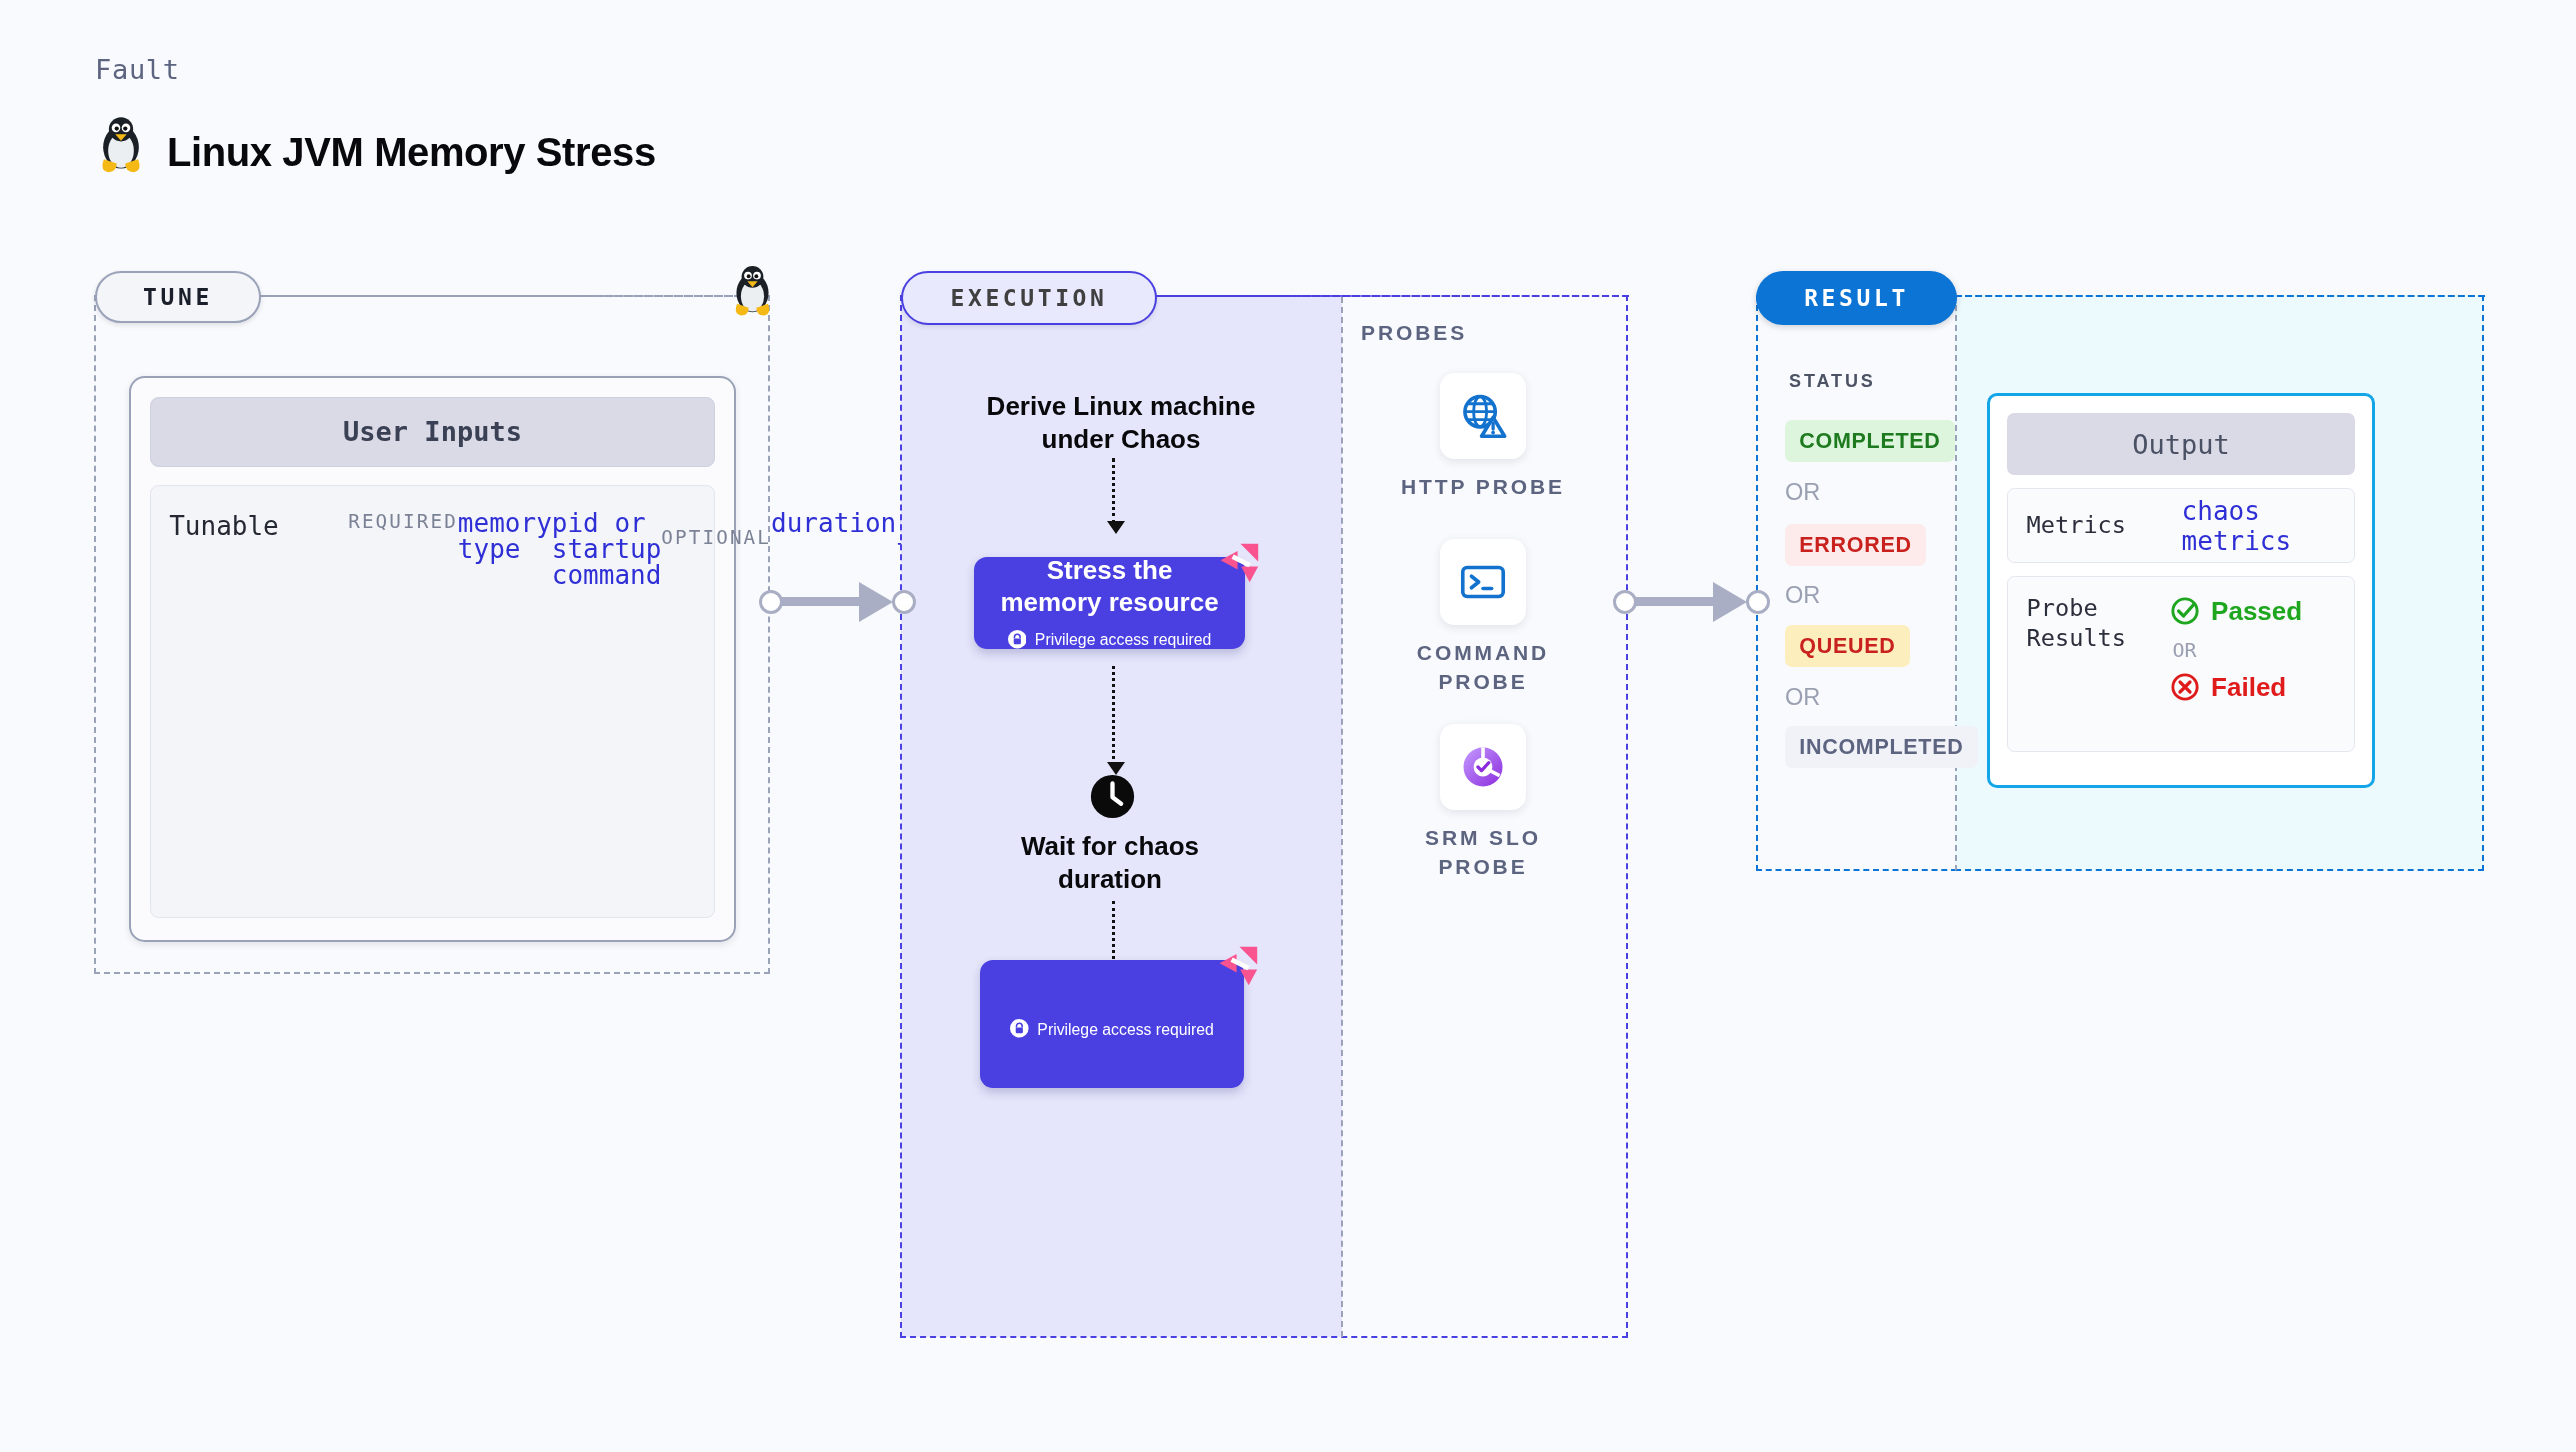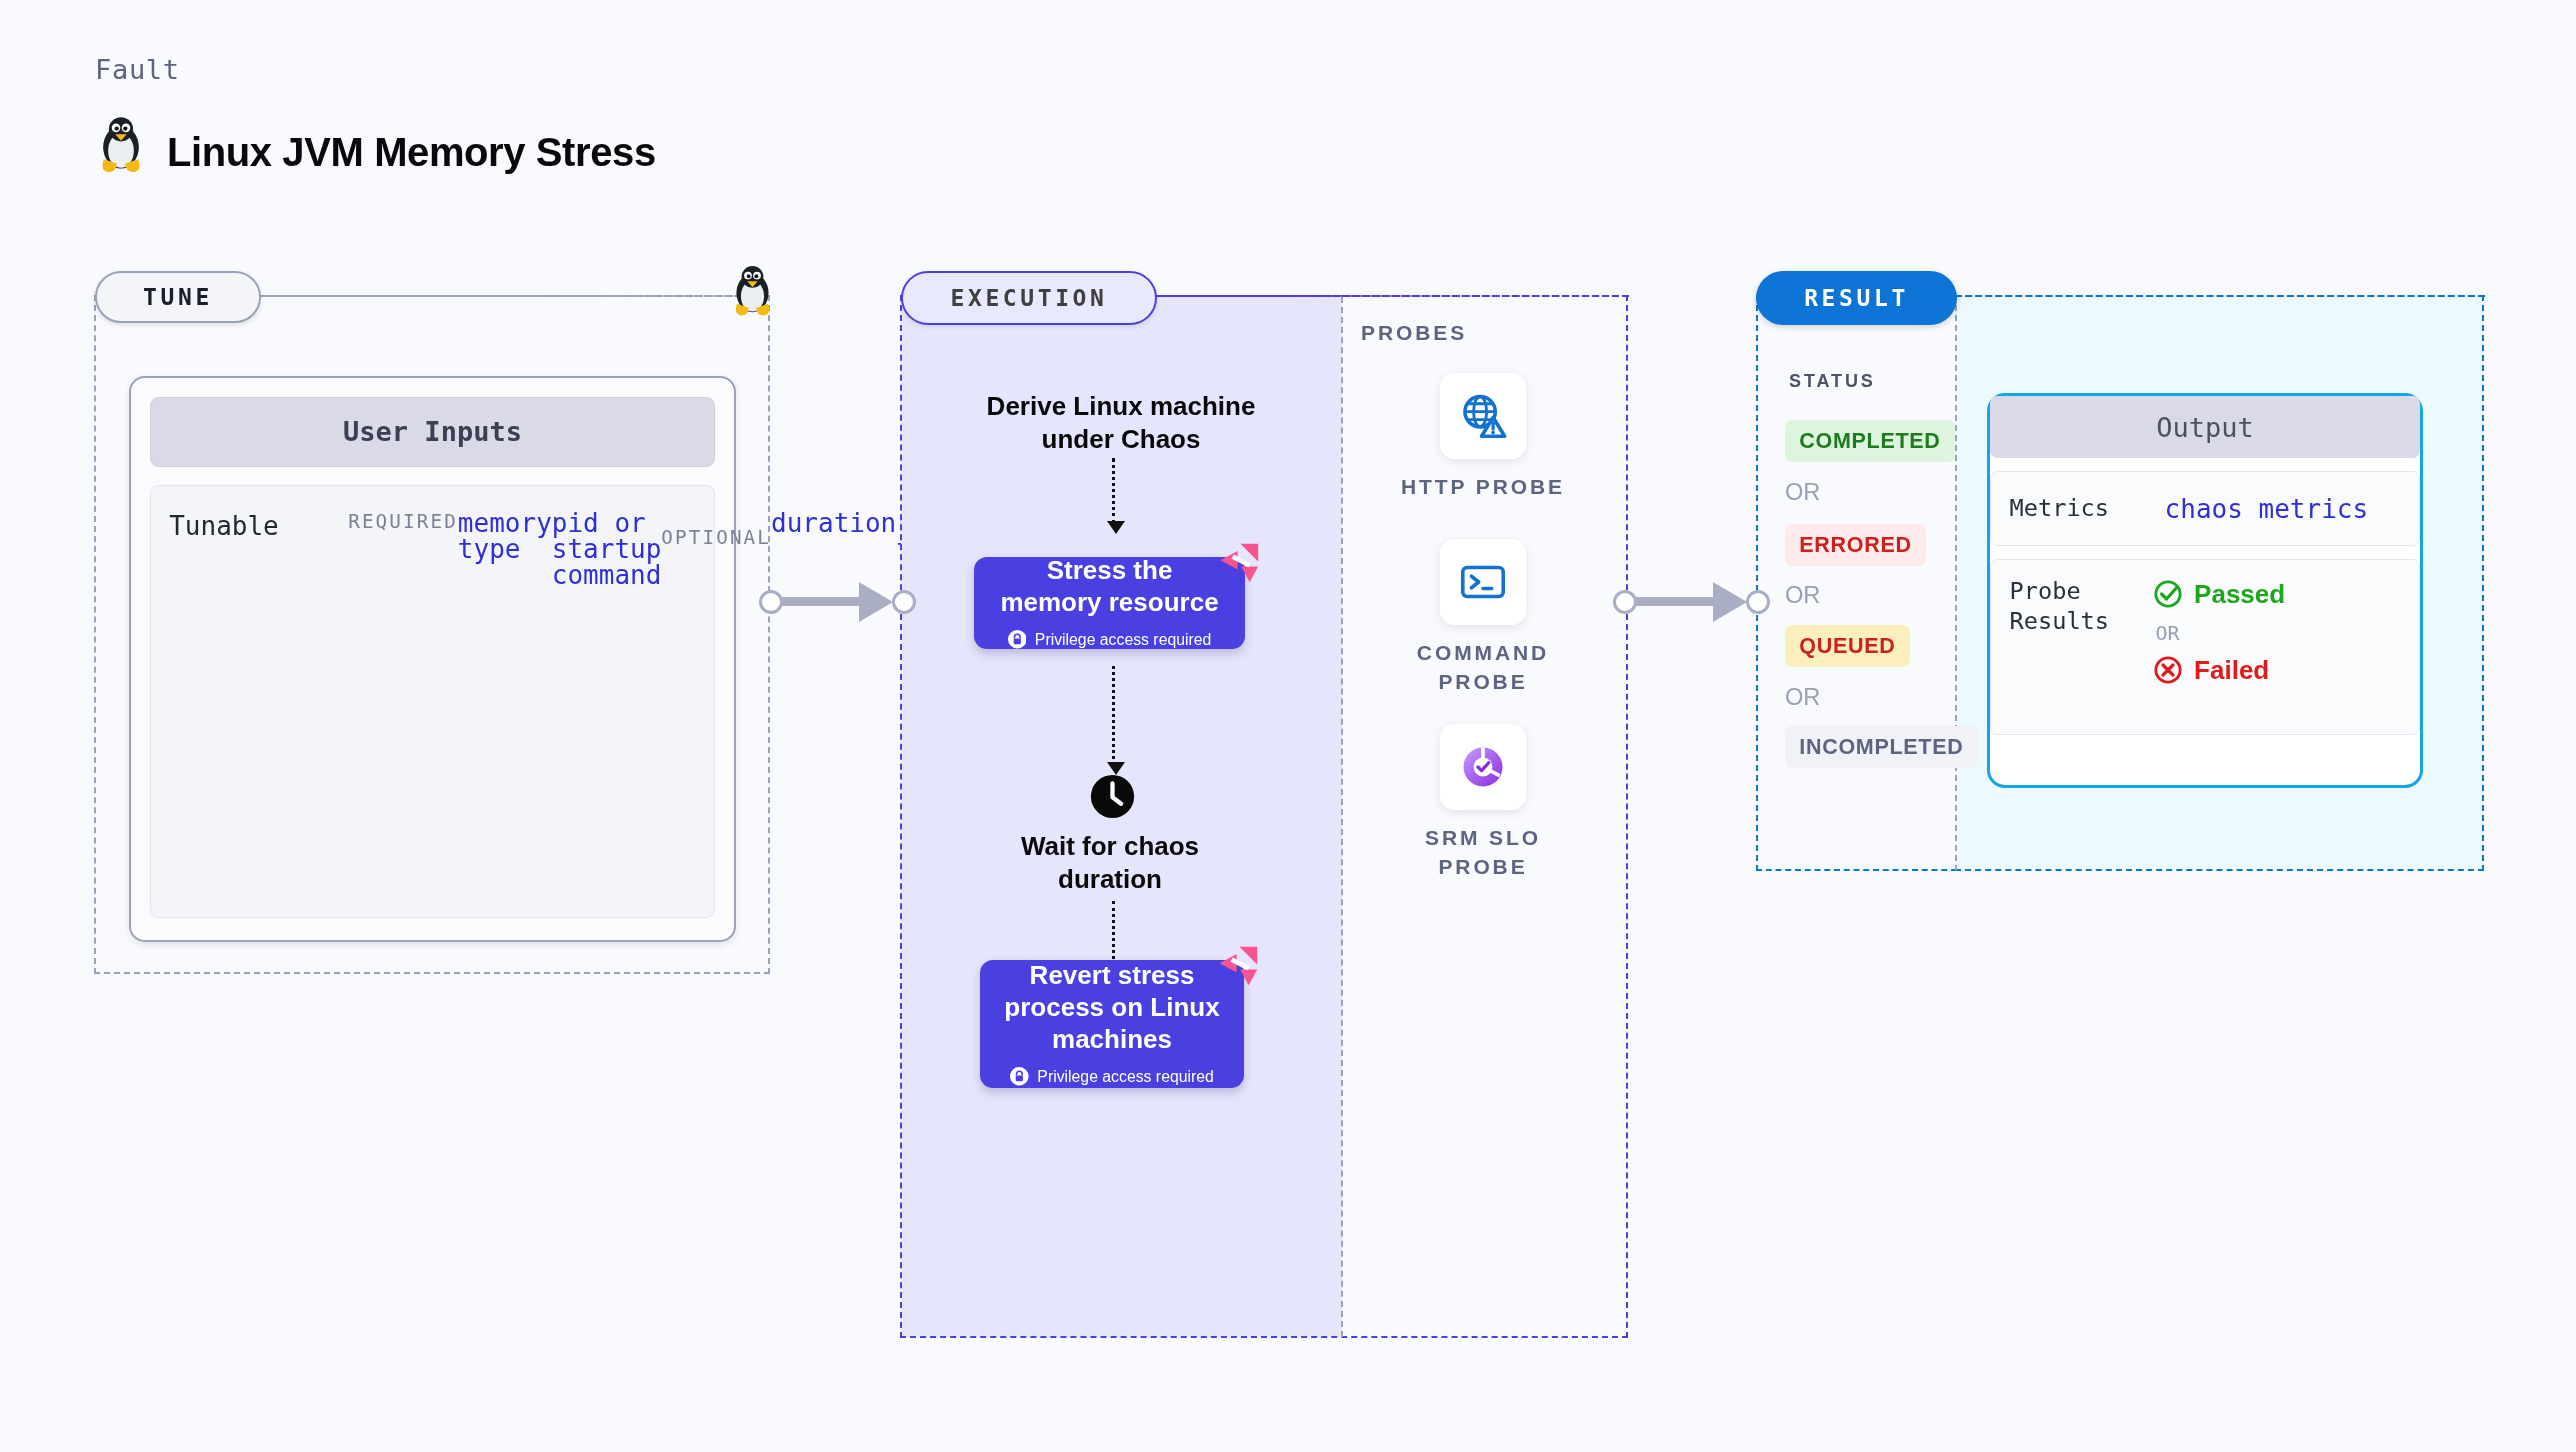--- a/index.html
+++ b/index.html
@@ -213,22 +213,23 @@
   }
   .status-or {
     position: absolute; left: 1785px;
     font-family: "Liberation Sans", sans-serif;
     font-size: 23.6px; color: #9aa0b2;
   }
 
   
   .output-card {
     position: absolute; left: 1987px; top: 393px;
-    width: 436px; height: 395px;
-    background: #ffffff; border: 3.6px solid #12a5e8; border-radius: 18px;
+    width: 388px; height: 395px;
+    background: #ffffff; border: 3.6px solid #12a5e8; border-radius: 10px;
+    padding: 17px;
   }
   .out-header {
     height: 62px; background: #d9dae6; border-radius: 7.2px;
     display: flex; align-items: center; justify-content: center;
     font-family: "DejaVu Sans Mono", monospace;
     font-size: 27px; color: #4b5164;
   }
   .out-row {
     margin-top: 13px; background: #fafbfd;
     border: 1.4px solid #e4e6ee; border-radius: 7.2px;
@@ -367,21 +368,20 @@
 
   <div class="exec-box" style="left:980px; top:960px; width:264px; height:128px;">
     <span class="harness-badge">
       <svg width="44" height="44" viewBox="0 0 62 62">
         <path d="M33 4 L58 4 L58 29 Z" fill="#f9548f"></path>
         <path d="M29 14 L29 40 L5 27 Z" fill="#f9548f"></path>
         <path d="M34 36 L58 36 L46 58 Z" fill="#f9548f"></path>
         <path d="M22 22 L46 34" stroke="#ffffff" stroke-width="7" fill="none"></path>
       </svg>
     </span>
-    <div class="exec-box-title">Revert stress process on Linux machines</div>
     <div class="priv-row">
       <span>
         <svg width="18.6" height="18.6" viewBox="0 0 26 26">
           <circle cx="13" cy="13" r="13" fill="#ffffff"></circle>
           <path d="M9 12 V10 a4 4 0 0 1 8 0 v2" stroke="#4a3fe0" stroke-width="2.2" fill="none"></path>
           <rect x="8" y="12" width="10" height="8" rx="1.8" fill="#4a3fe0"></rect>
         </svg>
       </span>
       <span class="priv-text">Privilege access required</span>
     </div>

